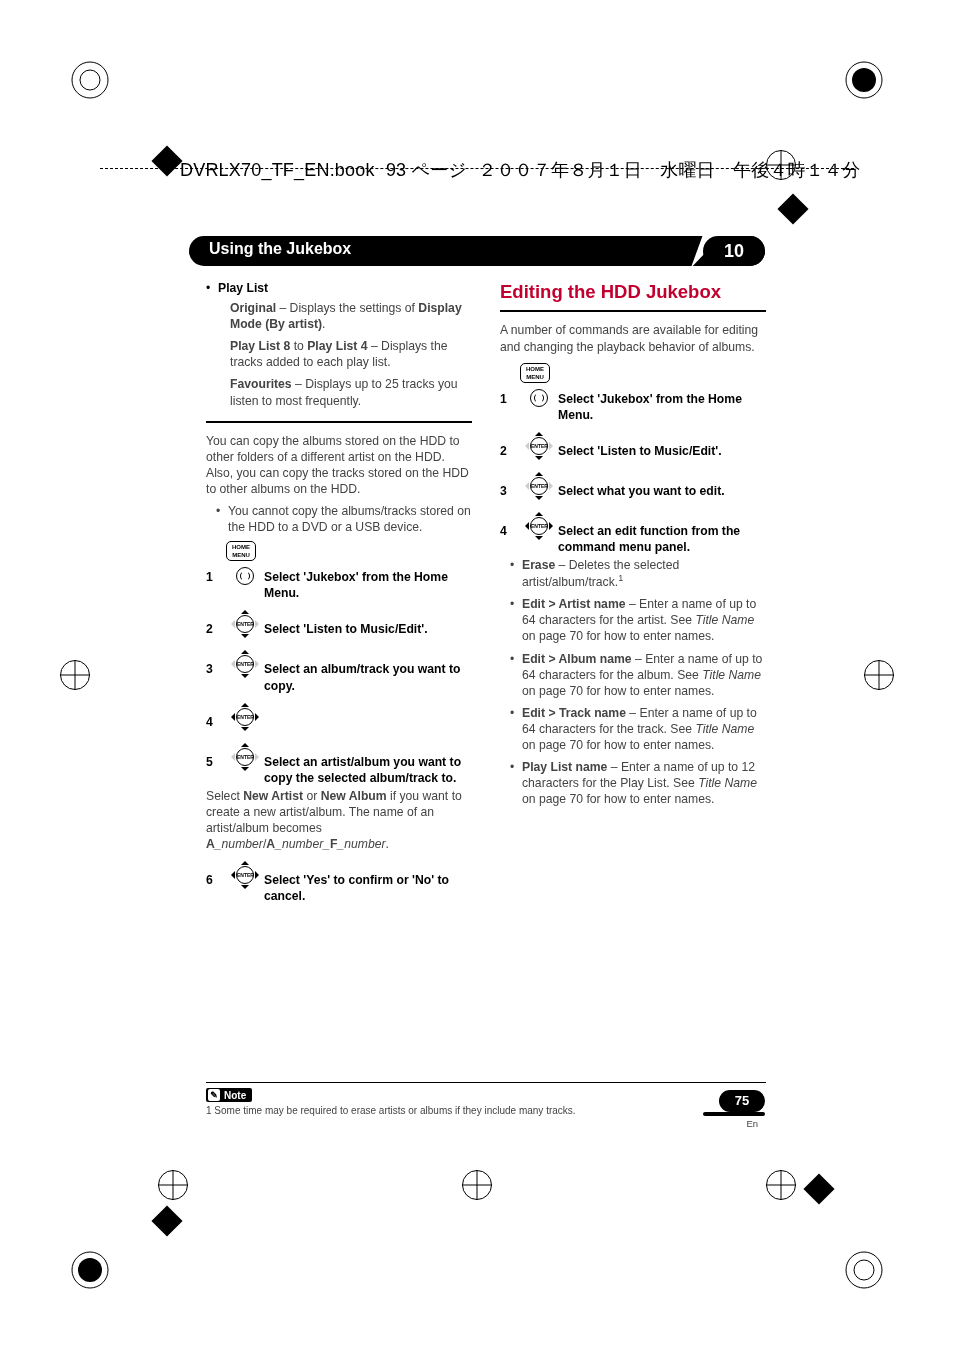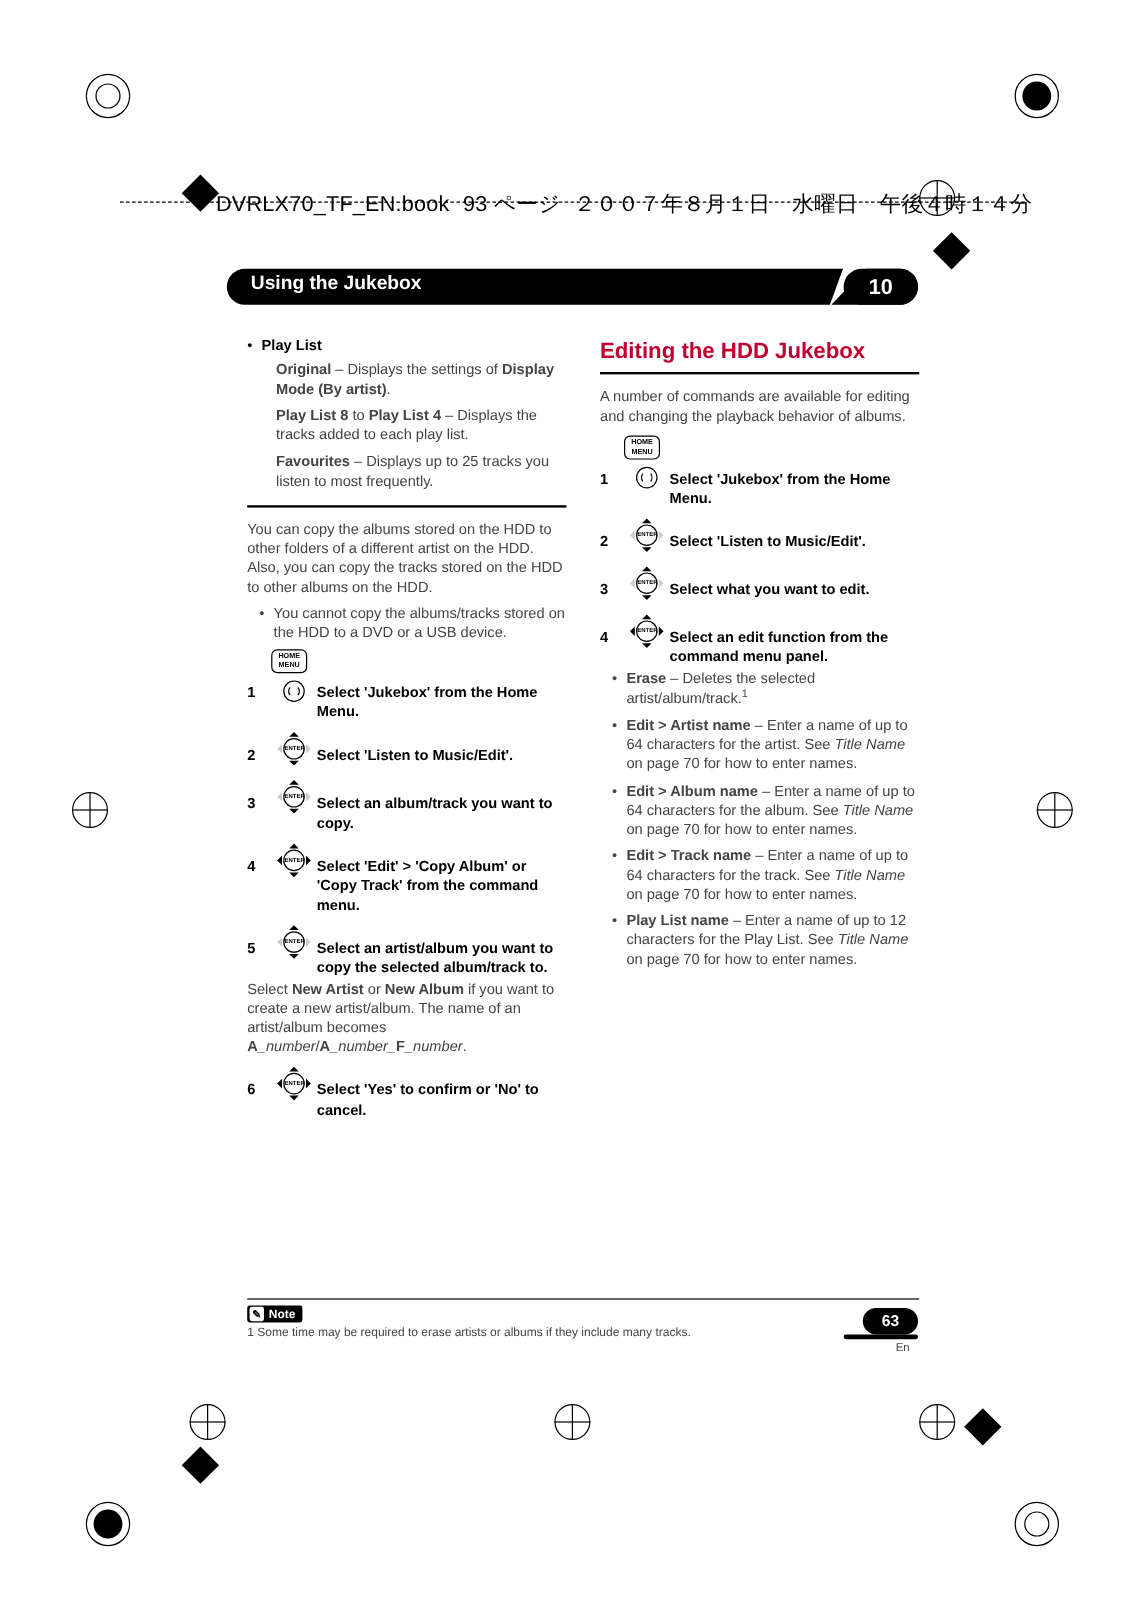--- a/index.html
+++ b/index.html
@@ -71,21 +71,21 @@
     position: absolute;
     top: 158px;
     left: 180px;
     font-size: 18px;
     letter-spacing: .2px;
   }
   .header-text span { margin-right: 6px; }
 
   .chapter-bar {
     position: absolute;
-    top: 224px;
+    top: 236px;
     left: 189px;
     right: 189px;
     height: 30px;
   }
   .chapter-pill {
     position: absolute;
     left: 0; right: 0;
     height: 30px;
     background: #000;
     border-radius: 15px;
@@ -401,21 +401,20 @@
       <div class="num">4</div>
       <div class="iconwrap">
         <div class="dpad">
           <div class="c">ENTER</div>
           <div class="arr up"></div>
             <div class="arr dn"></div>
             <div class="arr lf"></div>
             <div class="arr rt"></div>
         </div>
       </div>
-      <div class="txt"><b>Select 'Edit' &gt; 'Copy Album' or 'Copy Track' from the command menu.</b></div>
     </div>
 
     <div class="step">
       <div class="num">5</div>
       <div class="iconwrap">
         <div class="dpad ud">
           <div class="c">ENTER</div>
           <div class="arr up"></div>
             <div class="arr dn"></div>
             <div class="arr lf"></div>
@@ -537,17 +536,17 @@
 
 <div class="note-bar">
   <div class="note-rule"></div>
   <span class="note-badge">
     <span class="p">✎</span>
     <span>Note</span>
   </span>
   <div class="note-text">1 Some time may be required to erase artists or albums if they include many tracks.</div>
 </div>
 
-<div class="page-num">63</div>
+<div class="page-num">75</div>
 <div class="page-trail">
     <div class="bar"></div>
   </div>
 <div class="page-lang">En</div>
 
 </body></html>

